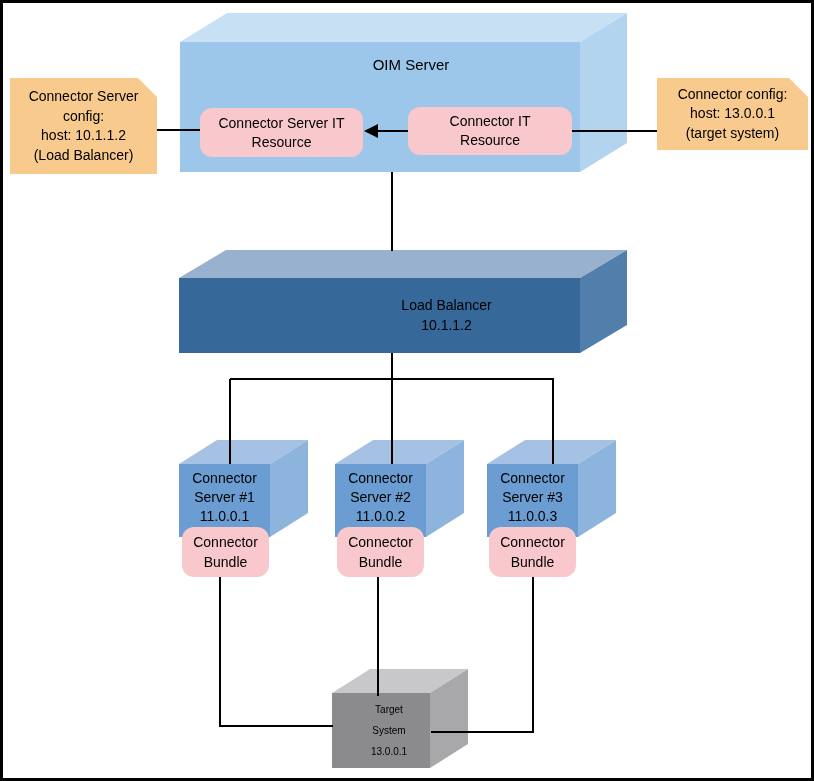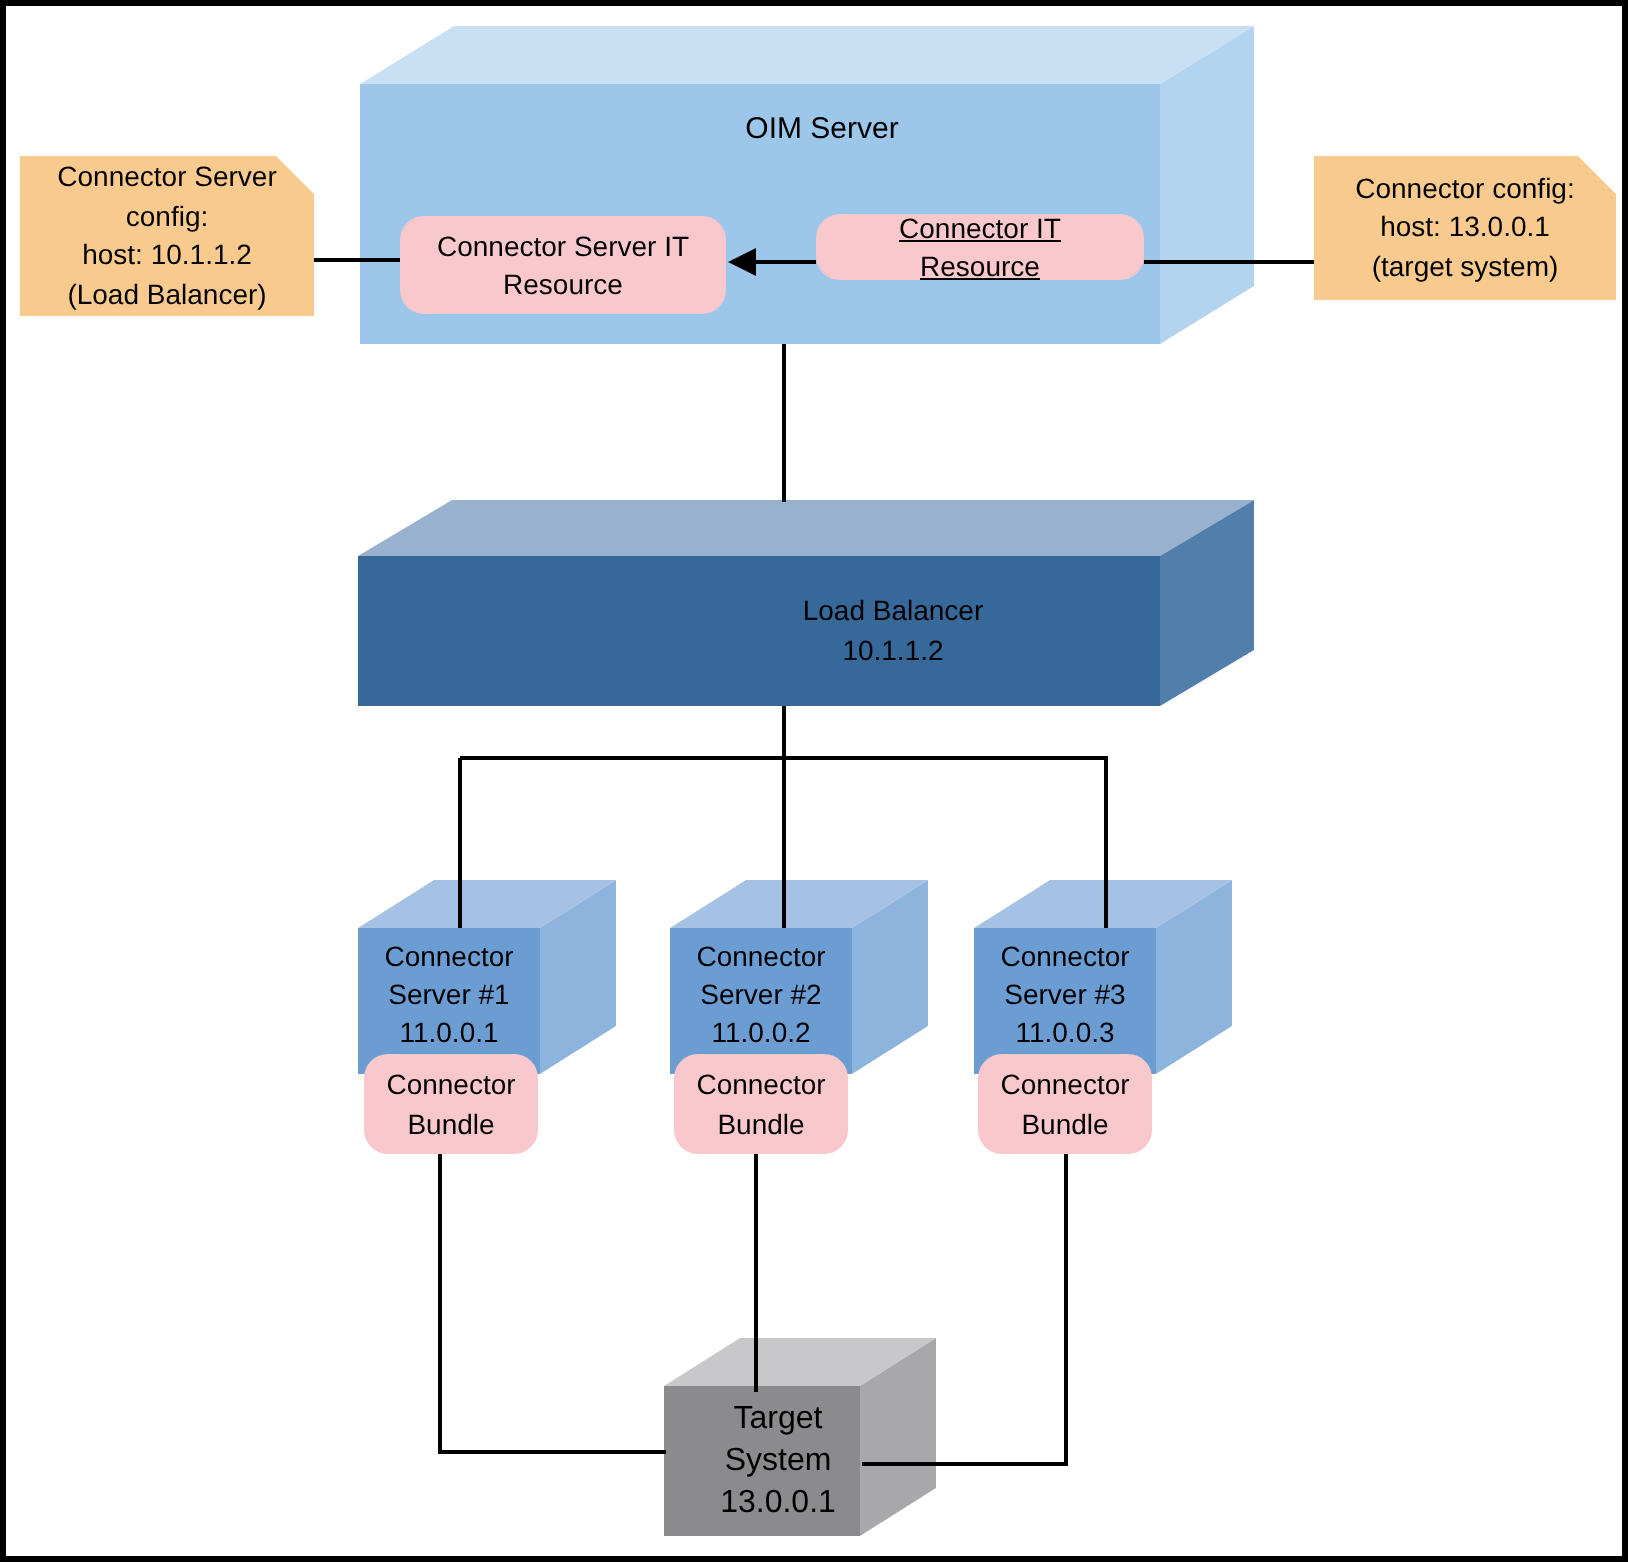--- a/index.html
+++ b/index.html
@@ -41,43 +41,43 @@
   }
   .oim-label{left:180px;top:54px;width:400px;font-size:15px;line-height:21px;}
   .lb-label{left:179px;top:295px;width:473px;line-height:20px;}
   .resource{
     background:var(--resource_fill);
     border-radius:12px;
     display:flex;flex-direction:column;justify-content:center;
     text-align:center;font-size:14px;line-height:19px;
   }
   .res1{left:200px;top:108px;width:163px;height:49px;}
-  .res2{left:408px;top:107px;width:164px;height:33px;text-decoration:underline;}
+  .res2{left:408px;top:107px;width:164px;height:48px;}
   .note{
     background:var(--note_fill);
     clip-path:polygon(0 0,calc(100% - 19px) 0,100% 19px,100% 100%,0 100%);
     display:flex;flex-direction:column;justify-content:center;
     text-align:center;font-size:14px;line-height:19.5px;
   }
-  .note-left{left:10px;top:78px;width:147px;height:80px;}
+  .note-left{left:10px;top:78px;width:147px;height:96px;}
   .note-right{left:657px;top:78px;width:151px;height:72px;}
   .srv-label{top:469px;width:91px;text-align:center;font-size:14px;line-height:19px;}
   .srv1{left:179px;} .srv2{left:335px;} .srv3{left:487px;}
   .bundle{
     background:var(--resource_fill);
     border-radius:12px;
     top:527px;width:87px;height:50px;
     display:flex;flex-direction:column;justify-content:center;
     text-align:center;font-size:14px;line-height:20px;
   }
   .bun1{left:182px;} .bun2{left:337px;} .bun3{left:489px;}
   .tgt-label{
     left:332px;top:693px;width:114px;height:75px;
     display:flex;flex-direction:column;justify-content:center;
-    text-align:center;font-size:16px;line-height:21px;
+    text-align:center;font-size:10px;line-height:21px;
   }
 </style>
 </head>
 <body>
 
 <div id="canvas">
 
   <svg width="814" height="781" viewBox="0 0 814 781">
 
     <polygon class="f-oim-top" points="180,42 227,13 627,13 580,42"></polygon>

